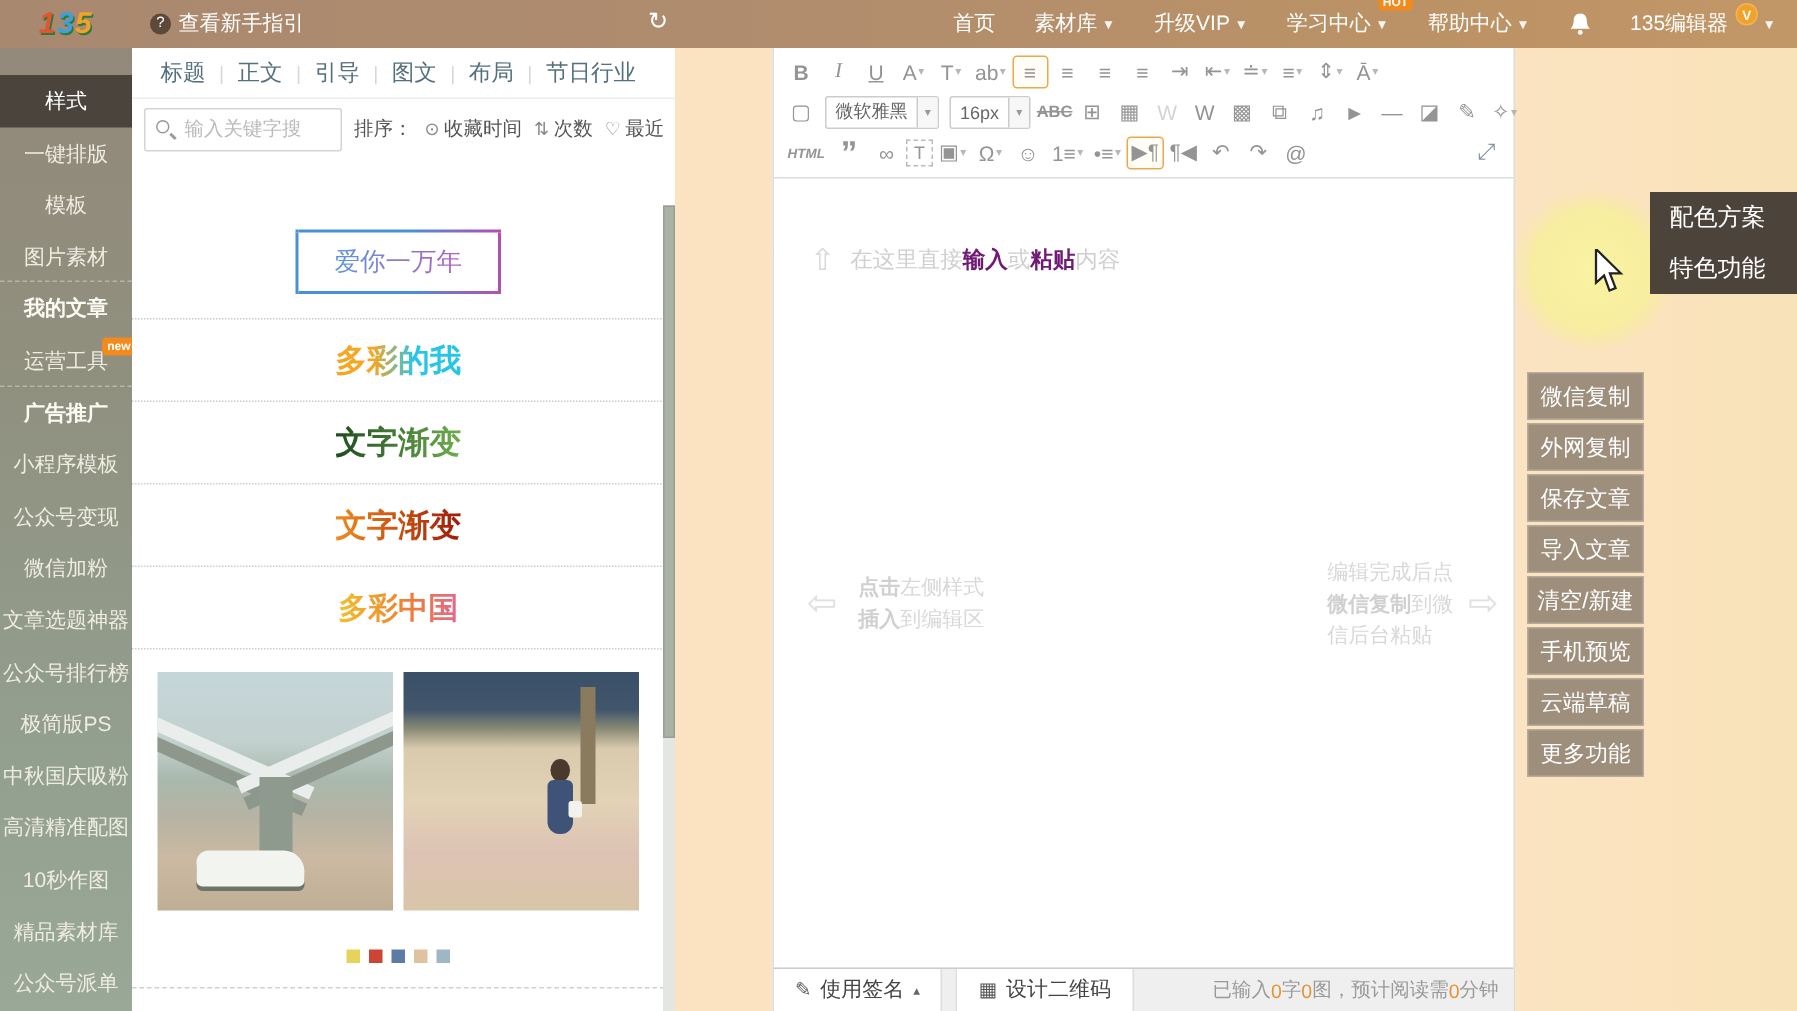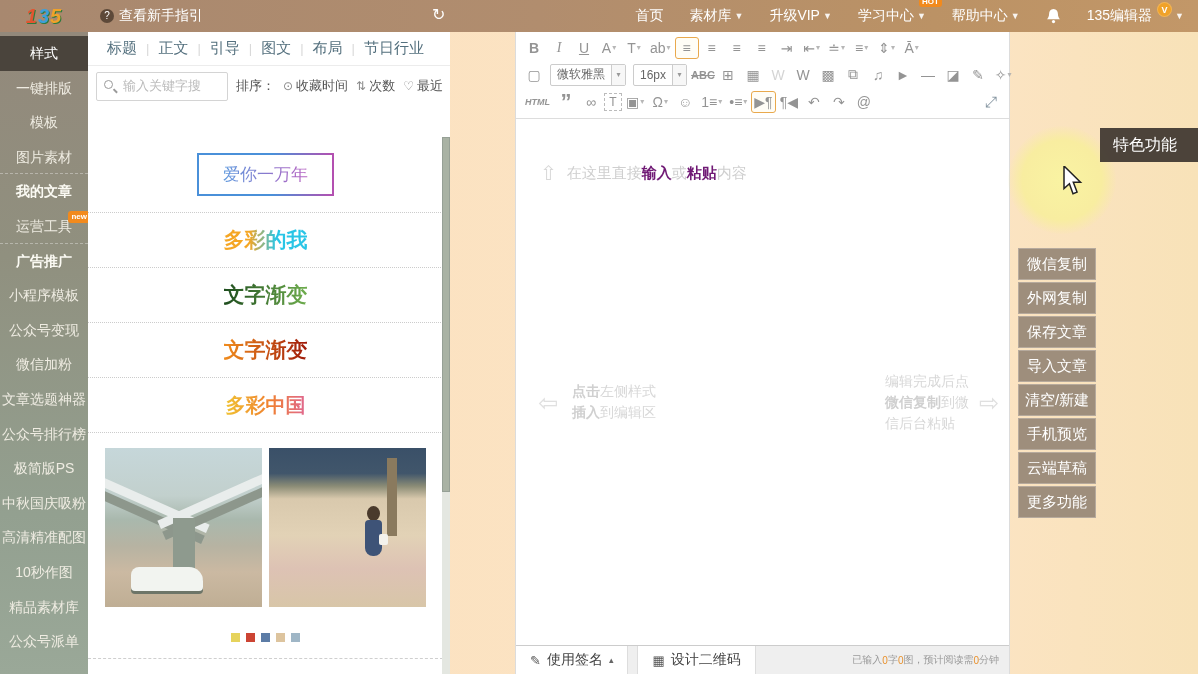--- a/index.html
+++ b/index.html
@@ -25,21 +25,21 @@
   .hotbadge { position:absolute; top:-11px; right:-16px; background:#f28a1d; color:#fff;
     font-size:8px; font-weight:bold; padding:1px 3px; border-radius:3px; }
   .vbadge { width:15px; height:15px; border-radius:50%; background:#f0a229; color:#fff; font-size:9px;
     font-weight:bold; text-align:center; line-height:15px; transform:translateY(-7px); margin-left:2px;
     border:1px solid #fff3; }
   .bellsvg { width:15px; height:16px; display:block; }
 
   
   .sidebar { position:absolute; left:0; top:32px; width:88px; height:642px;
     background:linear-gradient(180deg,#93897b 0%,#90907f 35%,#93a090 75%,#9aa898 100%);
-    padding-top:4px; }
+    padding-top:18px; }
   .sideitem { position:relative; height:34.6px; line-height:34.6px; text-align:center;
     color:#efece2; font-size:14px; cursor:pointer; white-space:nowrap; }
   .sideitem.active { background:#4a443c; color:#fff; }
   .sideitem.bold { font-weight:bold; color:#fbfaf3; }
   .sideitem.divided { border-bottom:1px dashed rgba(255,255,255,.35); }
   .newbadge { position:absolute; right:-2px; top:2px; background:#f28a1d; color:#fff; font-size:8px;
     font-weight:bold; padding:1px 3px; border-radius:3px; line-height:10px; }
 
   
   .stylepanel { position:absolute; left:88px; top:32px; width:362px; height:642px; background:#fff; }
@@ -131,21 +131,21 @@
   .hint-right { right:10px; top:252px; display:flex; align-items:center; gap:10px; text-align:left; }
   .hint b { color:#d0d0d0; }
   .bottombar { position:absolute; left:0; bottom:0; width:100%; height:29px; background:#efefef;
     border-top:1px solid #ccc; display:flex; align-items:stretch; font-size:14px; color:#444; }
   .bbtn { background:#fff; display:flex; align-items:center; gap:6px; padding:0 14px;
     border-right:1px solid #ddd; cursor:pointer; white-space:nowrap; }
   .bbtn .bicon { color:#555; font-size:13px; }
   .bbtn .up { font-size:9px; color:#666; }
   .bbtn + .bbtn { margin-left:9px; border-left:1px solid #ddd; }
   .status { margin-left:auto; display:flex; align-items:center; padding-right:10px; color:#9a9a9a;
-    font-size:10px; white-space:nowrap; }
+    font-size:13px; white-space:nowrap; }
   .status .num { color:#e8912d; }
 
   
   .sideactions { position:absolute; left:1018px; top:248px; width:78px; }
   .action { height:32px; margin-bottom:2px; background:rgba(150,135,118,.92); color:#fff; font-size:15px;
     display:flex; align-items:center; justify-content:center; cursor:pointer; white-space:nowrap;
     border:1px solid rgba(255,255,255,.25); }
 
   
   .spotlight { position:absolute; left:1008px; top:126px; width:108px; height:108px; border-radius:50%;
@@ -447,17 +447,18 @@
   <div class="action">保存文章</div>
   <div class="action">导入文章</div>
   <div class="action">清空/新建</div>
   <div class="action">手机预览</div>
   <div class="action">云端草稿</div>
   <div class="action">更多功能</div>
 </div>
 
 <div class="spotlight"></div>
 <div class="tooltipmenu">
+  <div class="tooltipitem">配色方案</div>
   <div class="tooltipitem">特色功能</div>
 </div>
 <svg class="cursor" viewBox="0 0 14 20">
   <polygon points="1,0 1,15 4.6,11.8 7,18.5 9.7,17.4 7.2,10.8 12,10.8" fill="#fff" stroke="#222" stroke-width="1"></polygon>
 </svg>
 
 </body></html>

